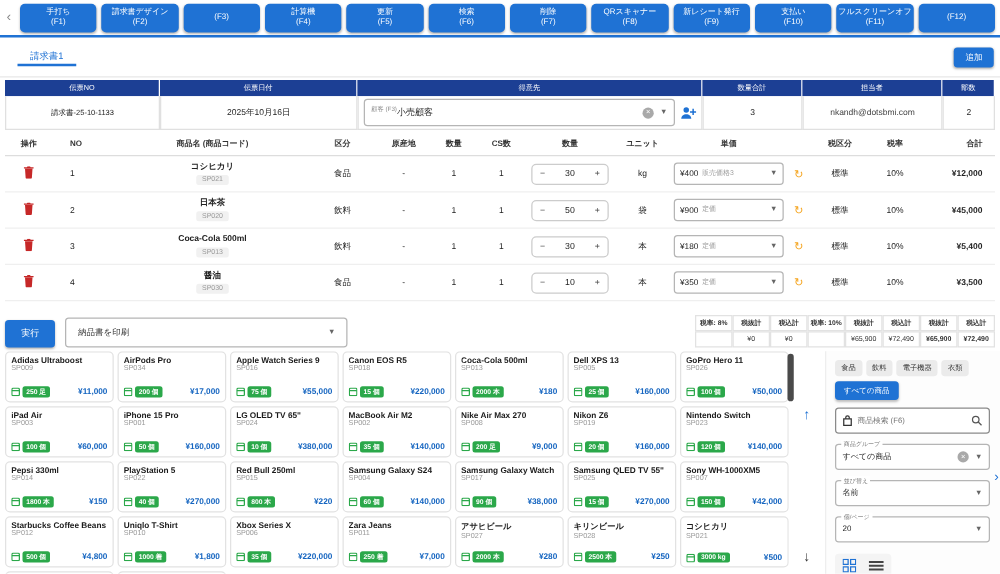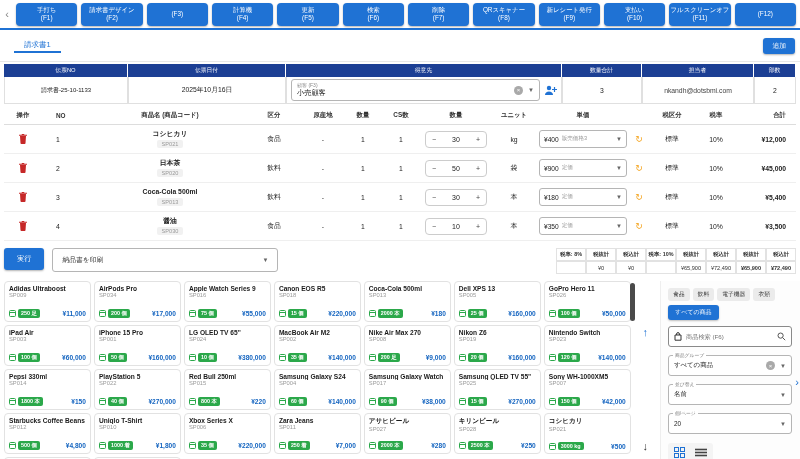--- a/index.html
+++ b/index.html
@@ -25,21 +25,21 @@
   
   .inv{margin:2px 4px 0}
   .inv-h,.inv-v{display:grid;grid-template-columns:124px 158px 276px 80px 112px 42px}
   .inv-h>div{background:#1c3f94;color:#fff;font-size:5.8px;text-align:center;
     padding:2px 1px;border-right:1px solid #fff}
   .inv-v>div{border:1px solid #e0e0e0;border-top:none;height:27px;display:flex;
     align-items:center;justify-content:center;font-size:6.8px;background:#fff}
   .cust-cell{justify-content:flex-start!important;padding:0 4px;gap:4px}
   .cust-box{flex:1;border:1px solid #b5b5b5;border-radius:3px;height:22px;padding:1px 5px;
     display:flex;align-items:center;position:relative;cursor:pointer}
-  .cust-txt{display:flex;flex-direction:column;line-height:1.1}
+  .cust-txt{display:flex;flex-direction:row;line-height:1.1}
   .cust-lab{font-size:5px;color:#8a8a8a}
   .cust-val{font-size:7.2px;color:#222}
   .cust-ics{margin-left:auto;display:flex;align-items:center;gap:5px}
   .clr{width:9px;height:9px;border-radius:50%;background:#a9a9a9;color:#fff;font-size:6px;
     display:flex;align-items:center;justify-content:center;line-height:1;cursor:pointer}
   .caret{color:#666;font-size:6px}
   .email{font-size:5.8px;color:#444}
 
   
   .itbl{margin:3px 4px 0}
@@ -58,21 +58,21 @@
   .stepper b{color:#444;cursor:pointer;font-weight:normal}
   .psel{width:88px;margin:0 auto;border:1px solid #b5b5b5;border-radius:3px;height:18px;
     display:flex;align-items:center;gap:3px;padding:0 4px;cursor:pointer}
   .psel .pv{font-size:6.6px;color:#222}
   .psel .pt{font-size:5.6px;color:#999;white-space:nowrap;overflow:hidden}
   .psel .caret{margin-left:auto}
   .refresh{color:#f5a623;font-size:9px;cursor:pointer}
   .tot{font-weight:bold;font-size:7.2px;text-align:right!important;padding-right:10px}
 
   
-  .actrow{display:flex;align-items:flex-start;margin:7px 4px 0;height:30px}
+  .actrow{display:flex;align-items:flex-end;margin:7px 4px 0;height:30px}
   .exec{background:#1f72d4;color:#fff;border:none;border-radius:3px;font-size:7.2px;
     padding:6px 13px;box-shadow:0 1px 2px rgba(0,0,0,.3);cursor:pointer;font-family:inherit}
   .print-dd{border:1px solid #b5b5b5;border-radius:3px;height:24px;width:226px;margin-left:8px;
     display:flex;align-items:center;justify-content:space-between;padding:0 9px;font-size:6.8px;
     color:#333;cursor:pointer}
   .taxtbl{margin-left:auto}
   .taxrow{display:grid;grid-template-columns:repeat(8,30px)}
   .taxrow>div{border:1px solid #e2e2e2;height:13px;display:flex;align-items:center;
     justify-content:center;font-size:5.4px;white-space:nowrap;overflow:hidden}
   .taxrow.h>div{font-weight:bold;color:#333}

